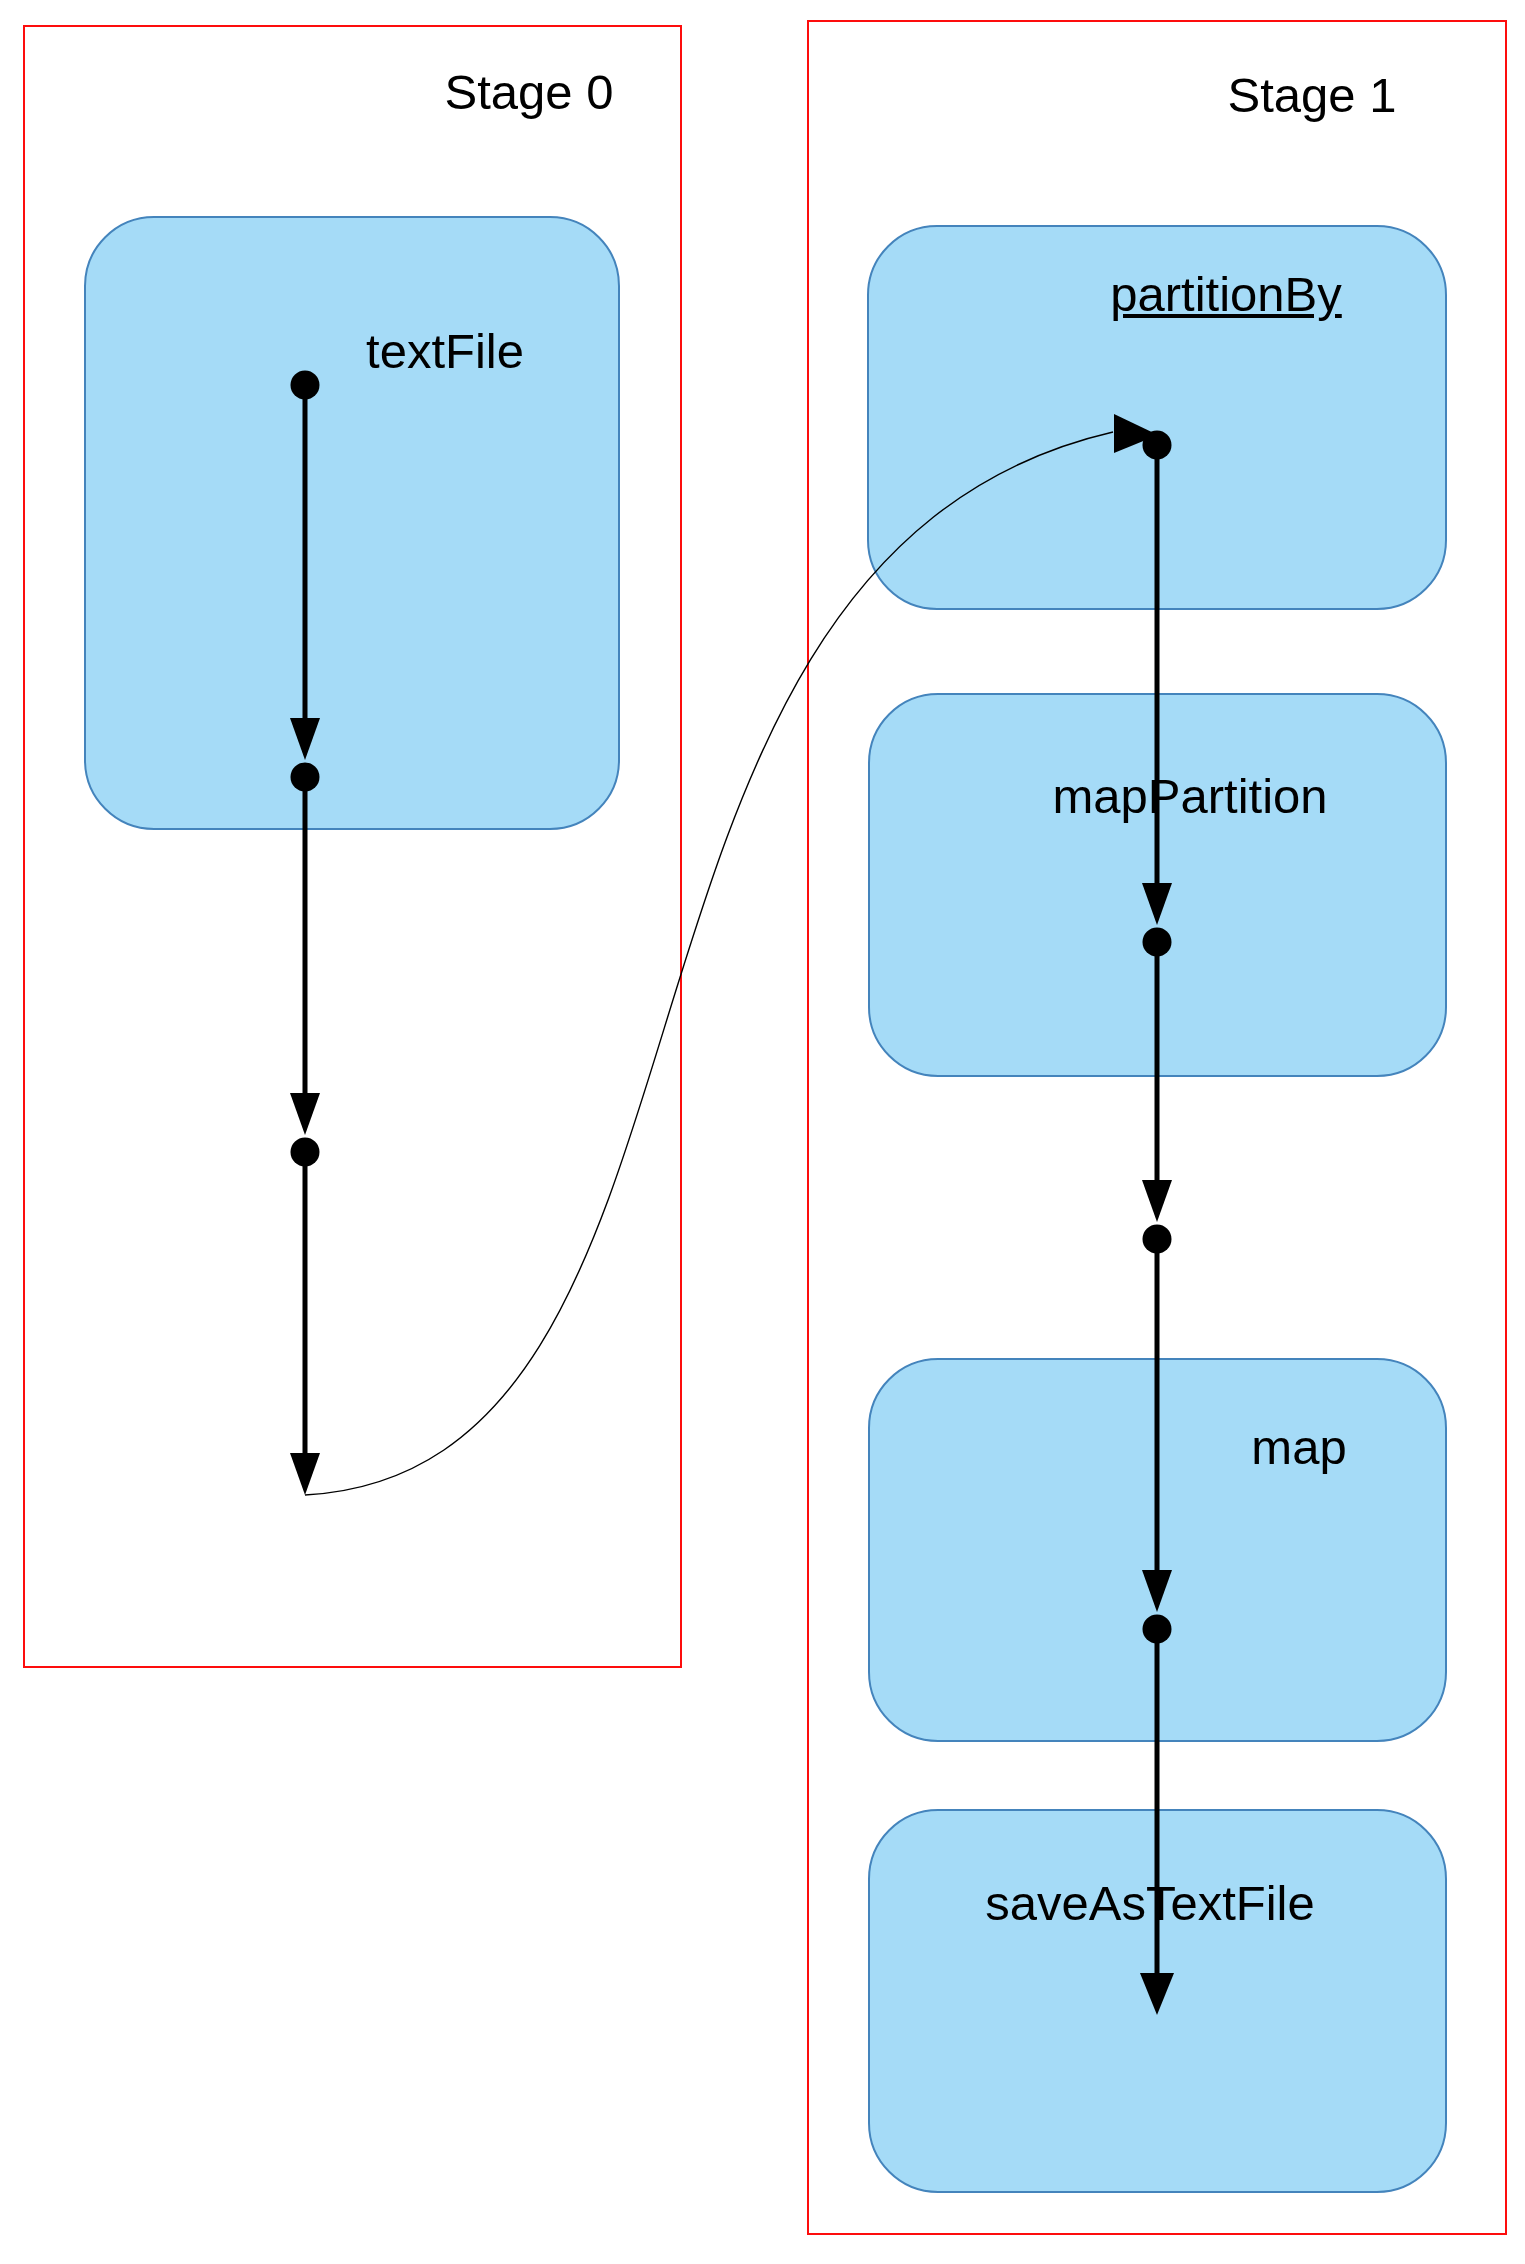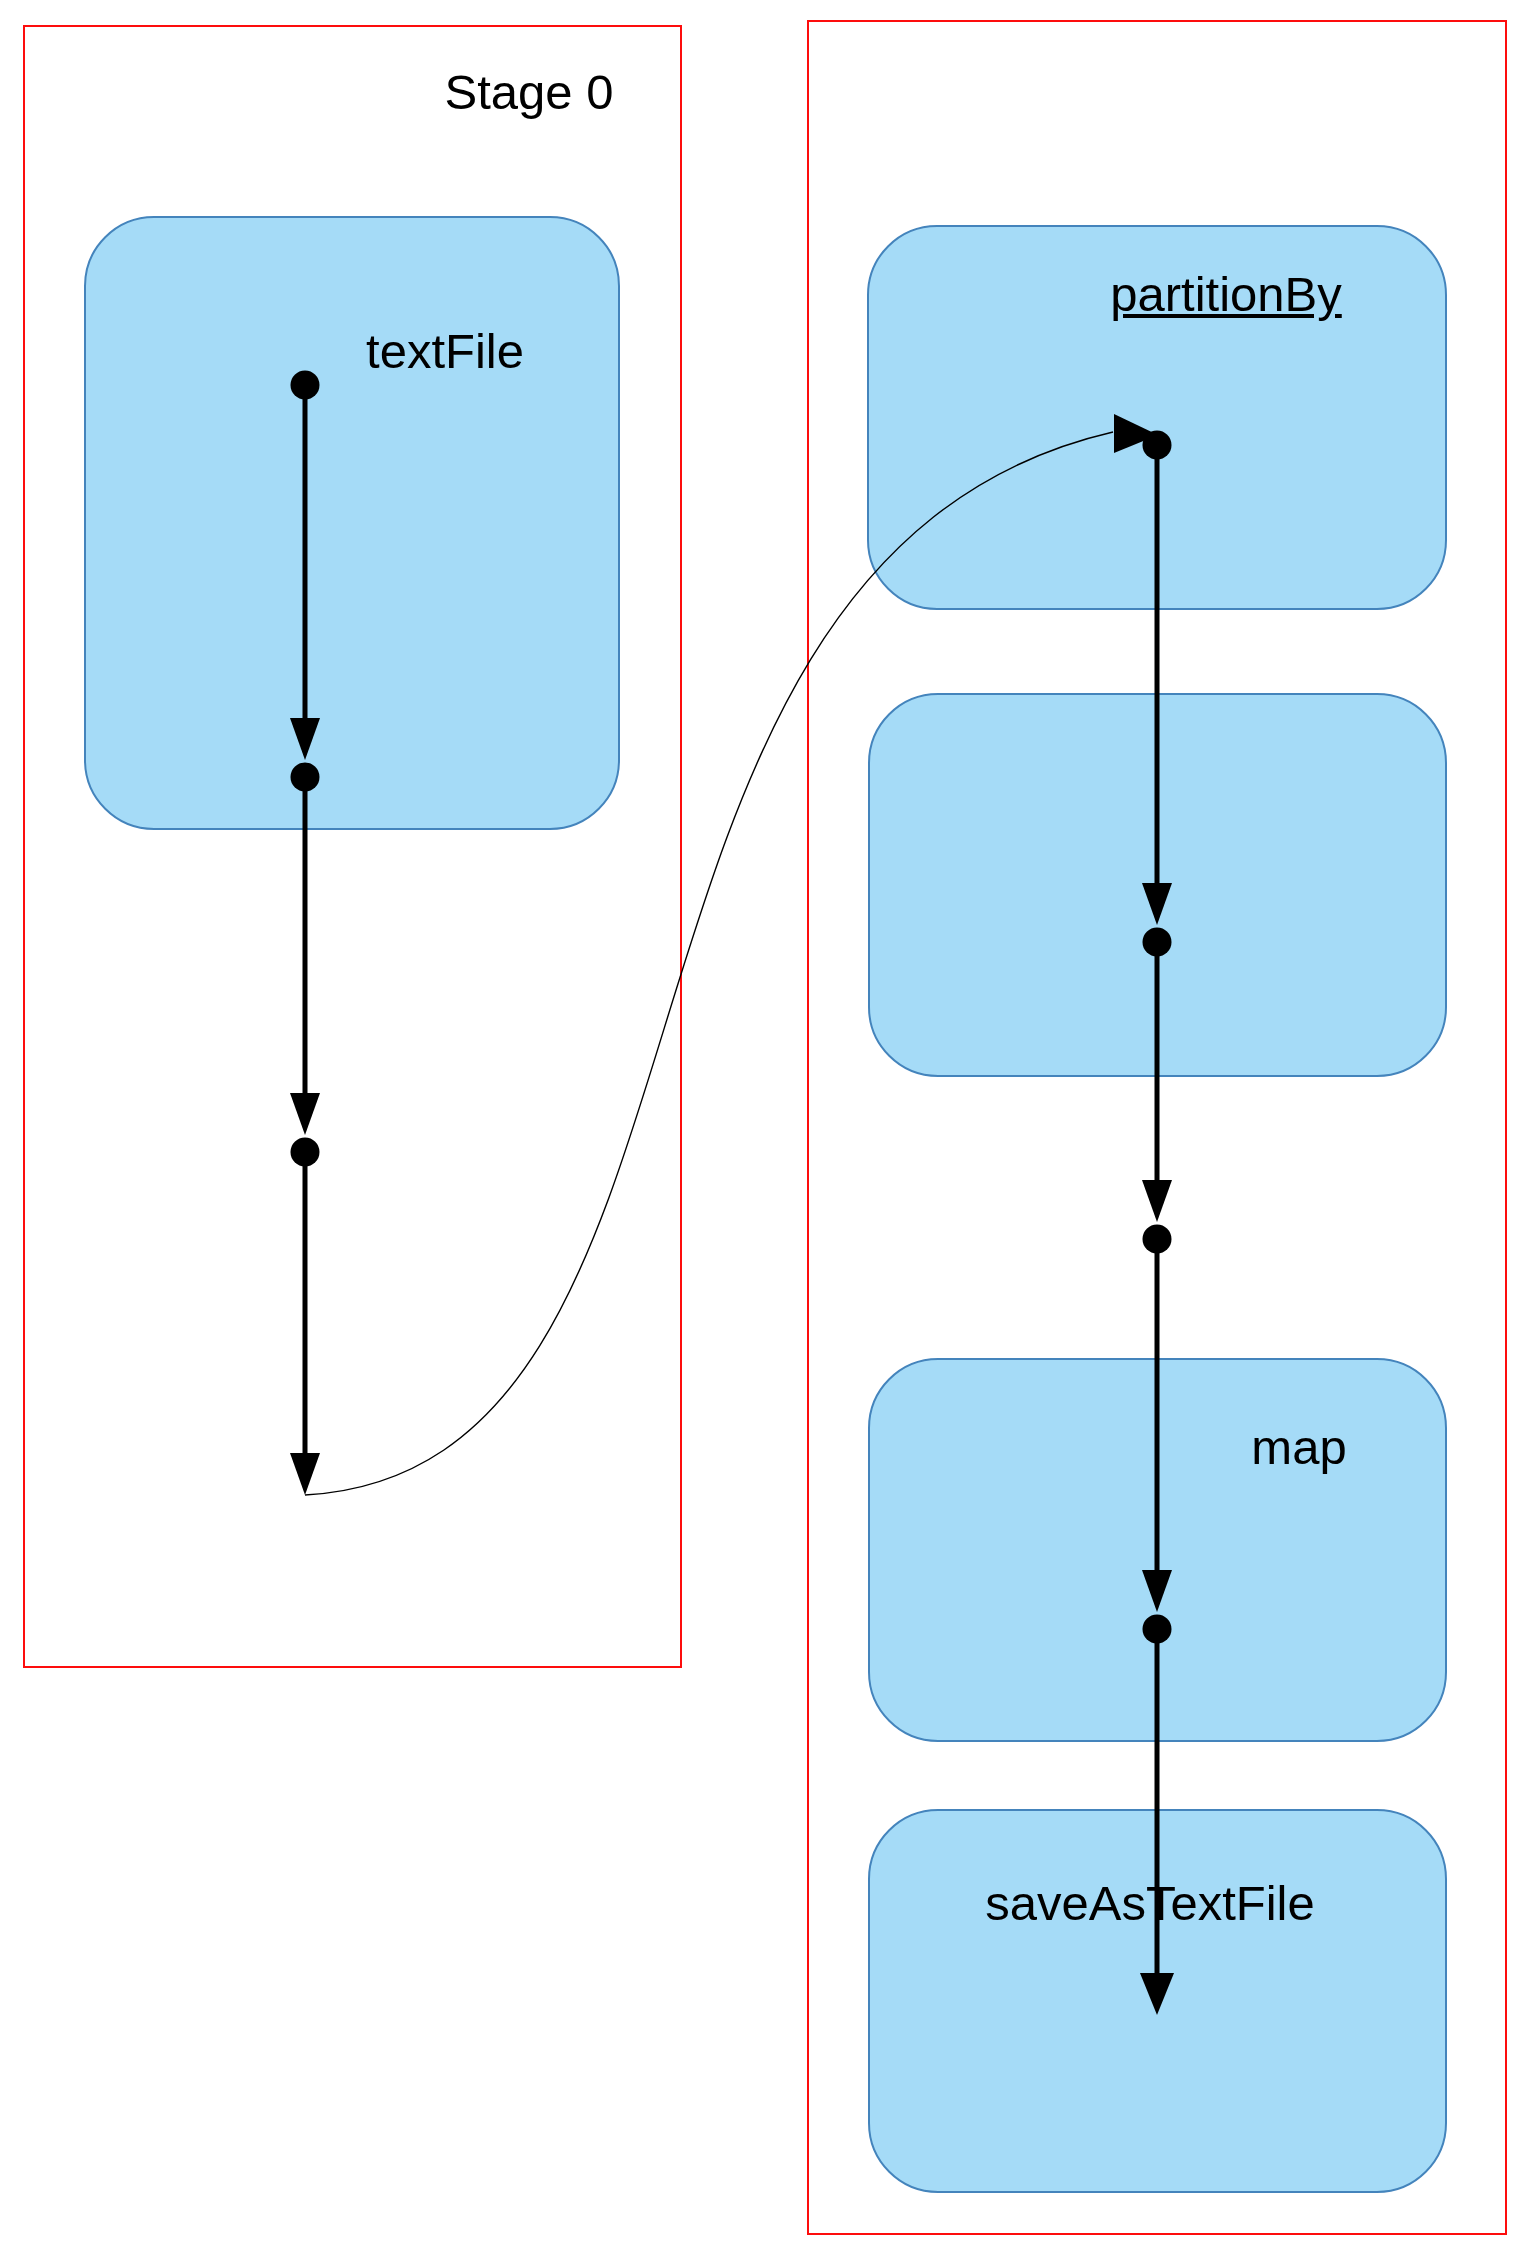--- a/index.html
+++ b/index.html
@@ -64,29 +64,31 @@
 </style>
 </head>
 <body>
 
 <div class="viewport">
 
   <div class="stage" style="left:23px; top:25px; width:659px; height:1643px;"></div>
   <div class="stage" style="left:807px; top:20px; width:700px; height:2215px;"></div>
 
   <div class="label" style="left:379px; top:65px; width:300px;">Stage 0</div>
+  <div class="label" style="left:1162px; top:68px; width:300px;">Stage 1</div>
 
   <div class="node-box" style="left:84px; top:216px; width:536px; height:614px;"></div>
   <div class="node-box" style="left:867px; top:225px; width:580px; height:385px;"></div>
   <div class="node-box" style="left:868px; top:693px; width:579px; height:384px;"></div>
   <div class="node-box" style="left:868px; top:1358px; width:579px; height:384px;"></div>
   <div class="node-box" style="left:868px; top:1809px; width:579px; height:384px;"></div>
 
   <div class="label" style="left:295px; top:300px; width:300px;margin-top:24px;">textFile</div>
   <div class="label" style="left:1076px; top:267px; width:300px;text-decoration:underline;">partitionBy</div>
+  <div class="label" style="left:1040px; top:769px; width:300px;">mapPartition</div>
   <div class="label" style="left:1149px; top:1420px; width:300px;">map</div>
   <div class="label" style="left:975px; top:1876px; width:350px;">saveAsTextFile</div>
 
   <svg class="edges" width="1525" height="2264" viewBox="0 0 1525 2264">
 
     <circle class="rdd-dot" cx="305" cy="385" r="14.5"></circle>
     <line class="edge-line" x1="305" y1="385" x2="305" y2="720"></line>
     <polygon class="edge-head" points="290,718 320,718 305,760"></polygon>
     <circle class="rdd-dot" cx="305" cy="777" r="14.5"></circle>
 

